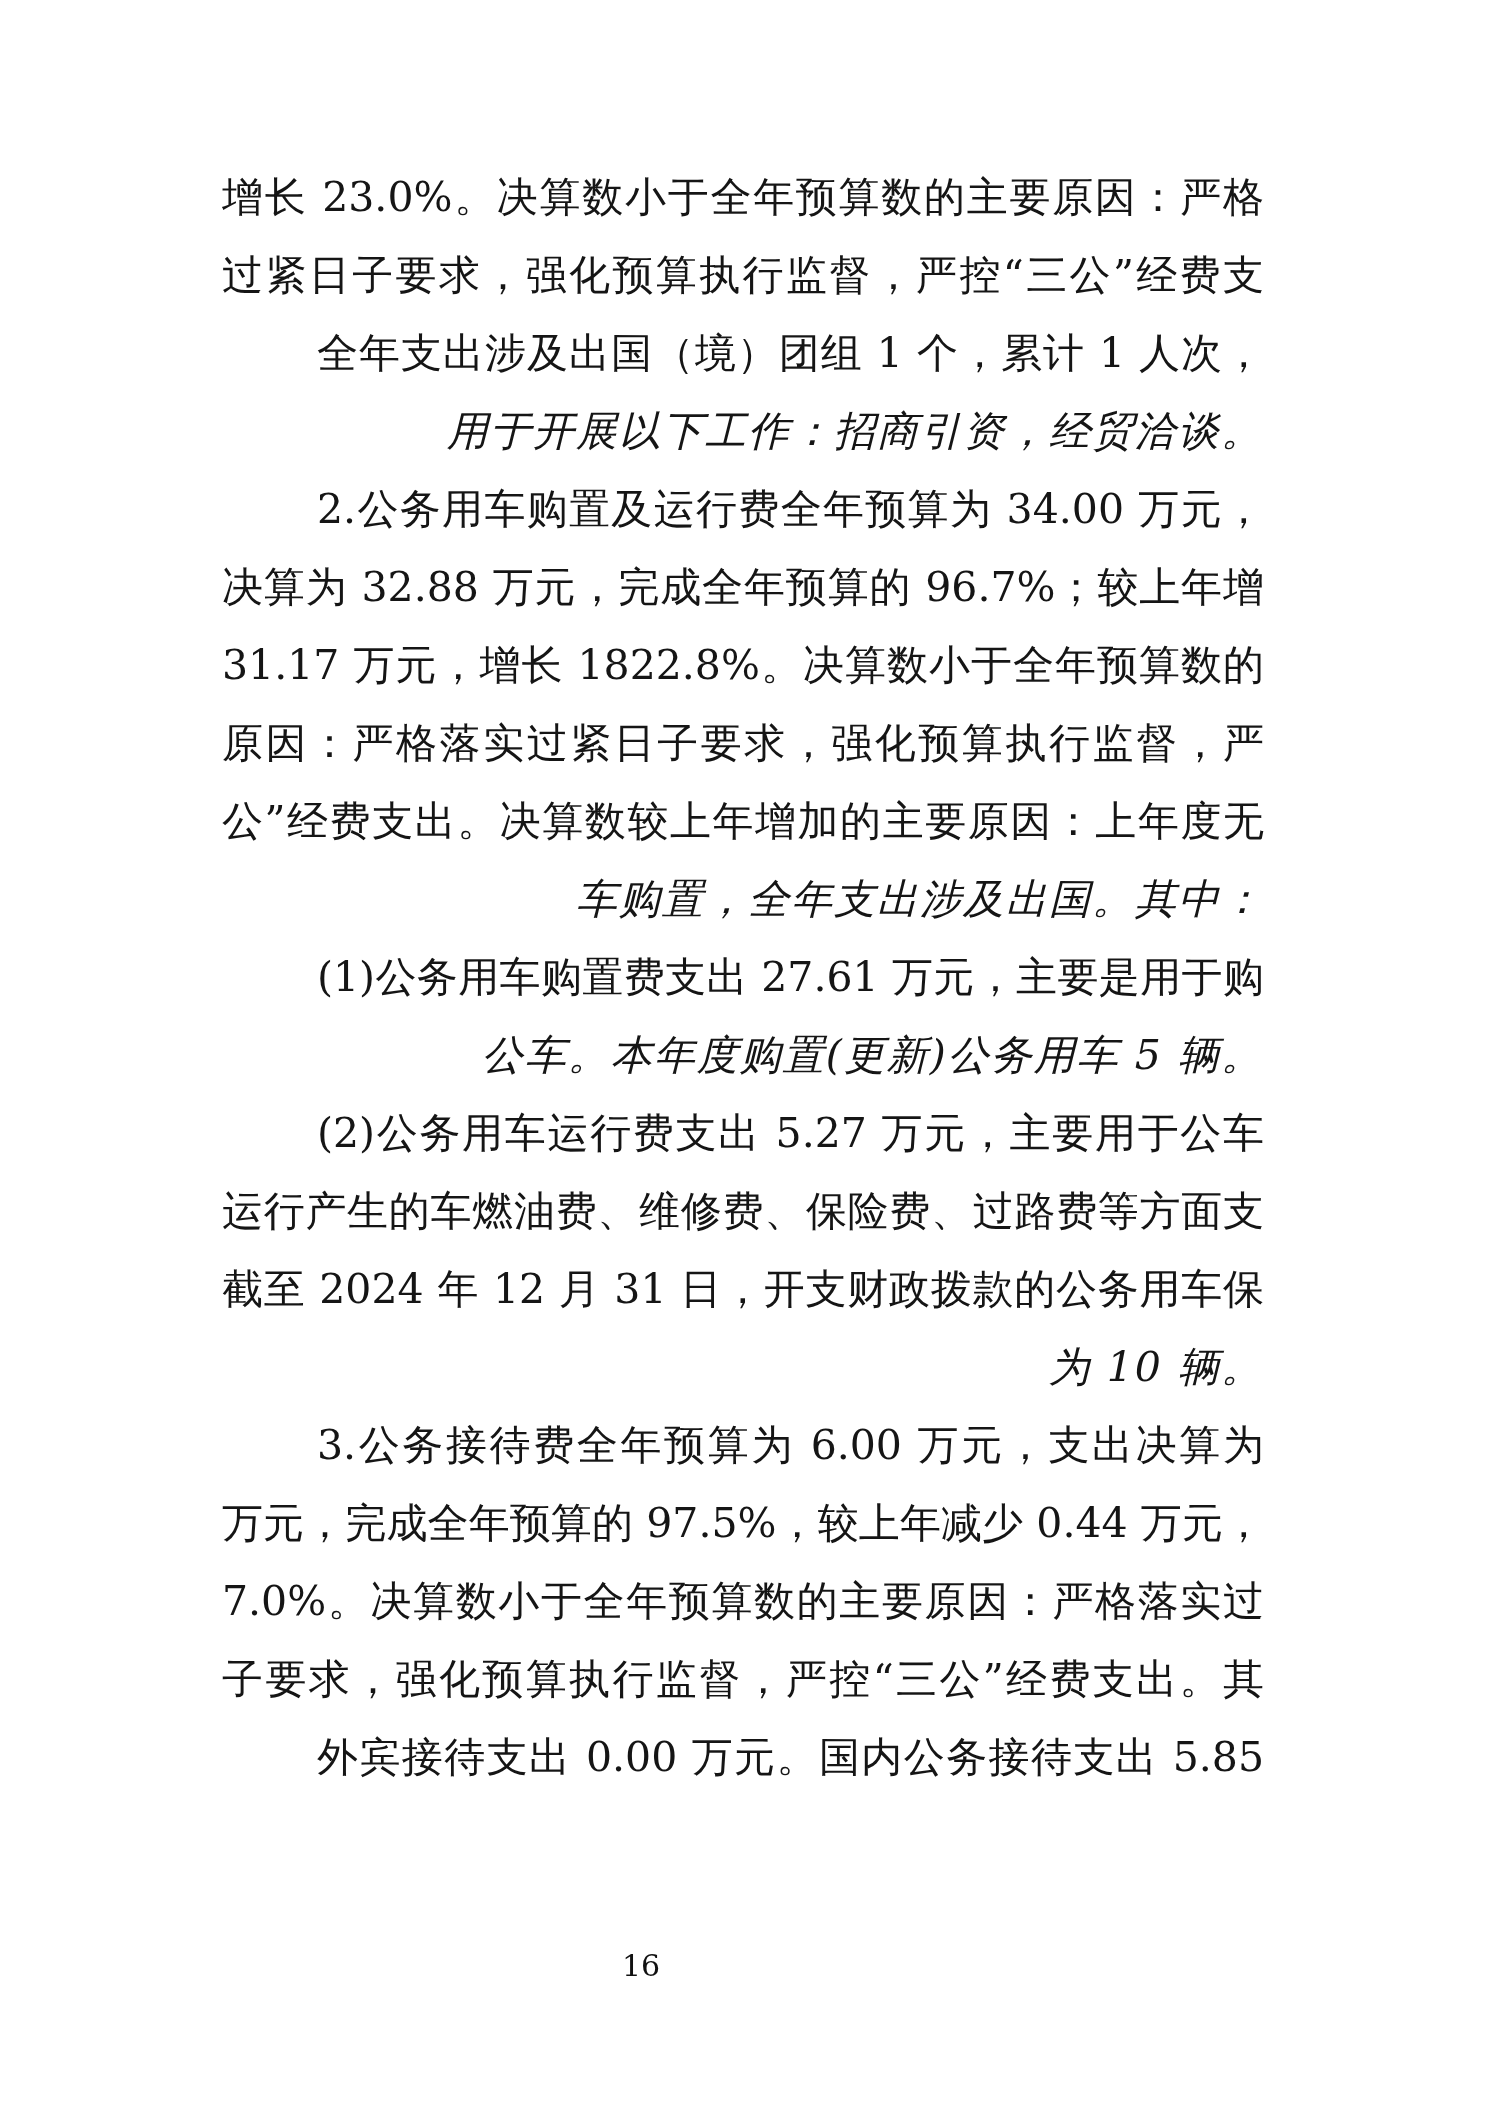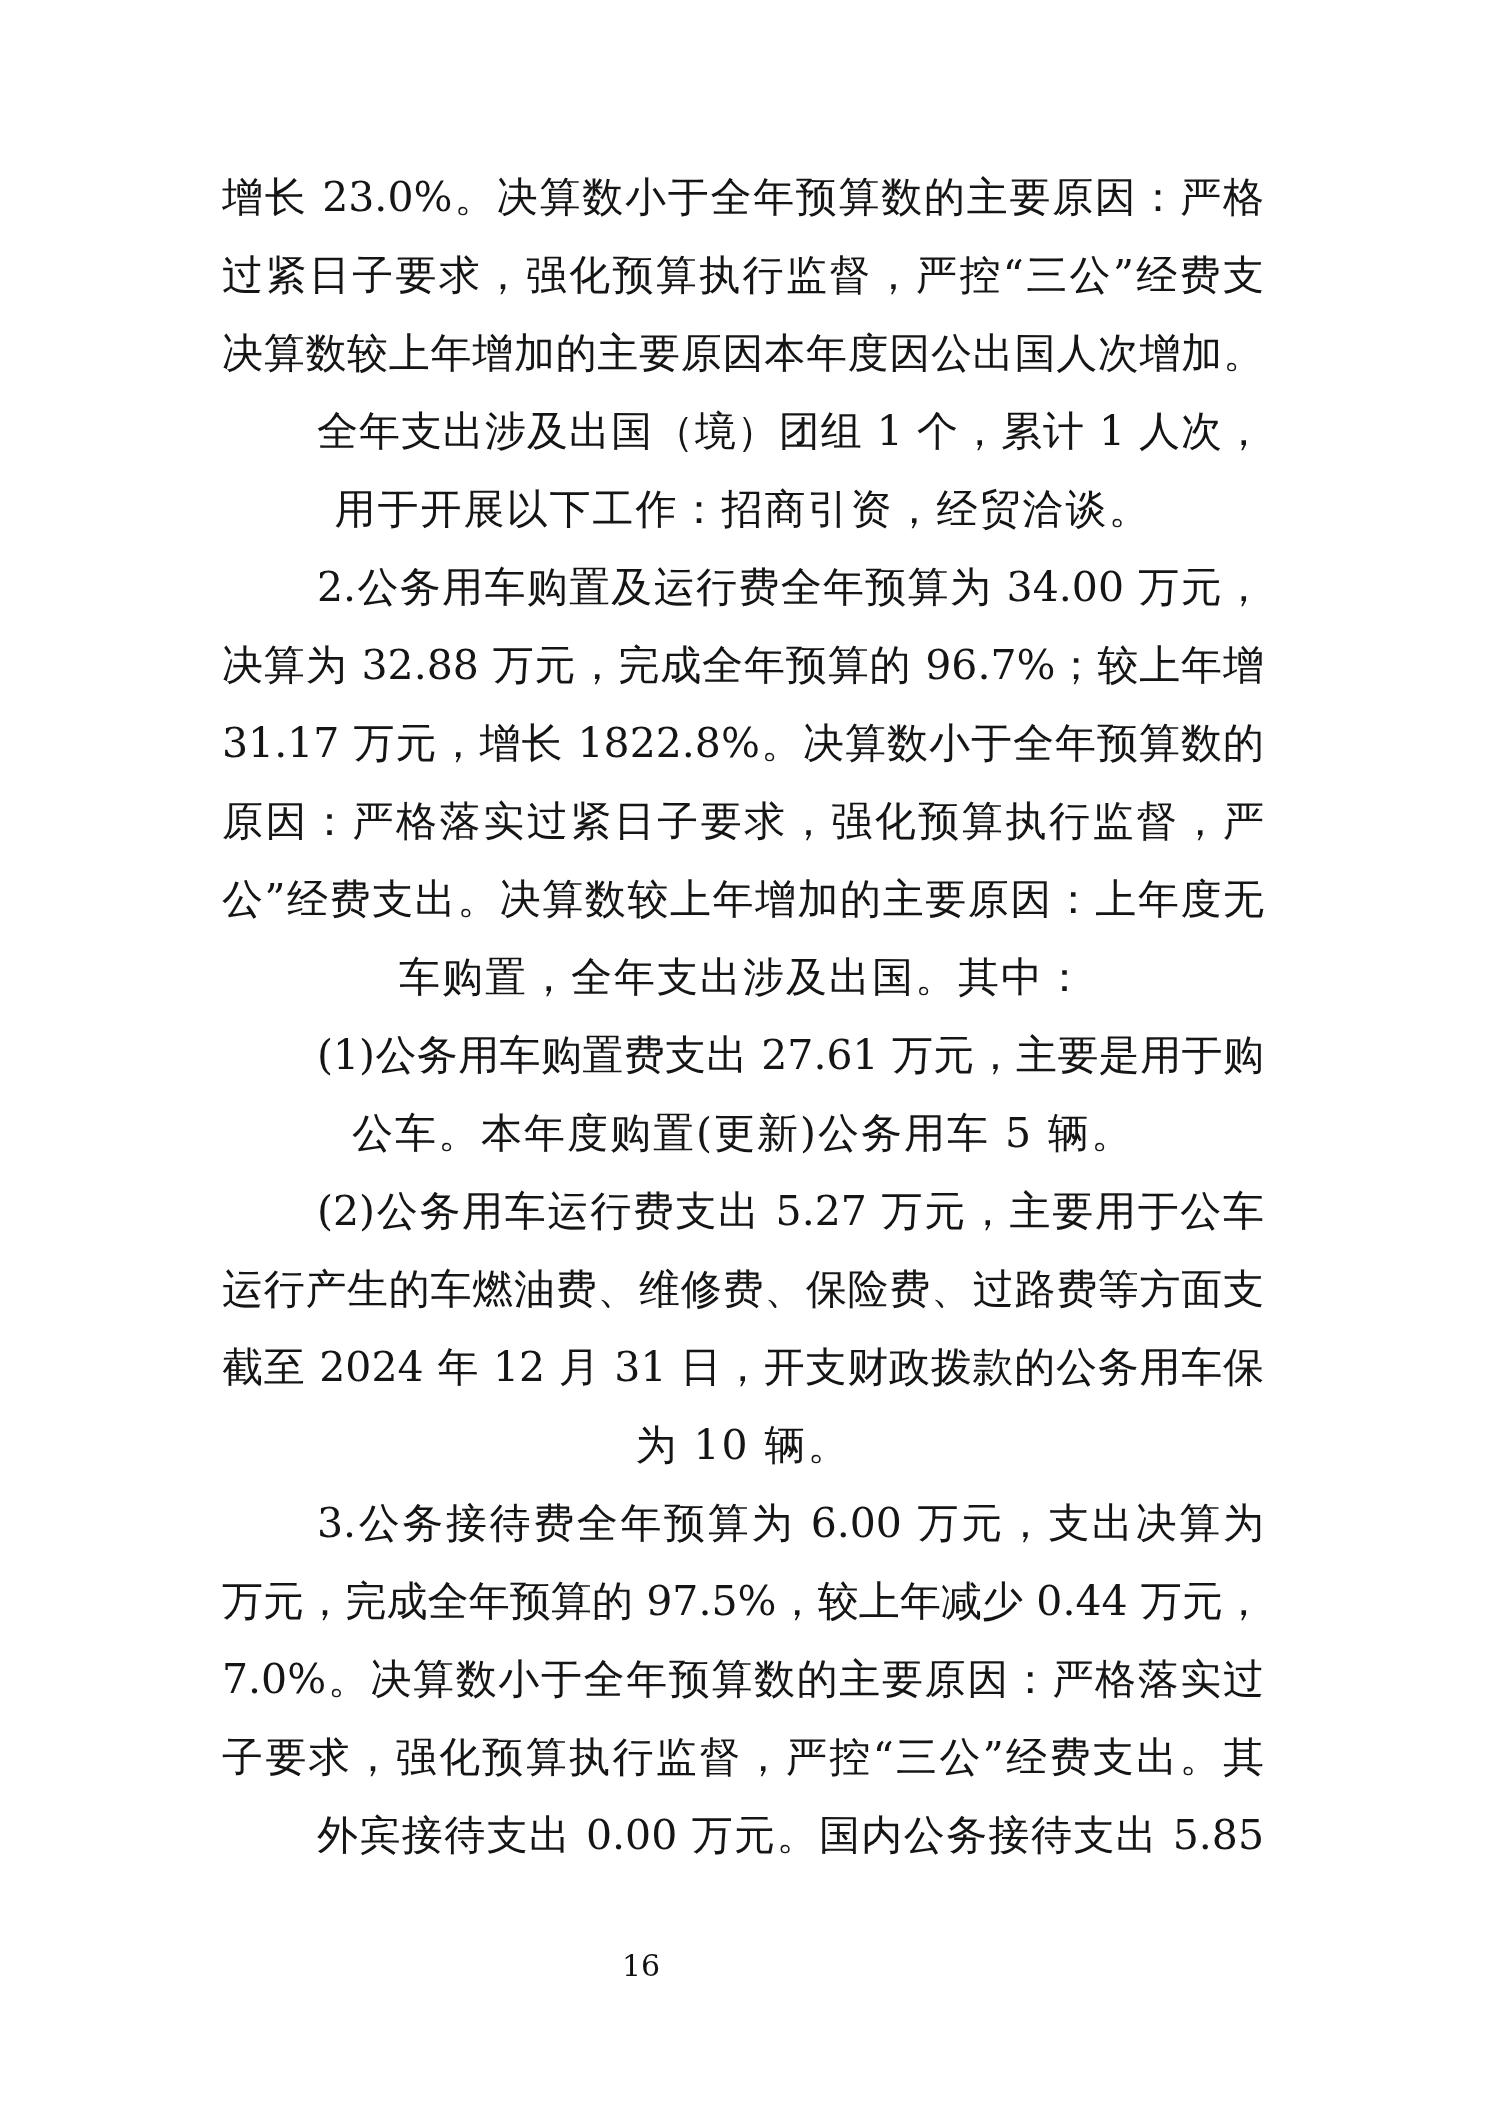--- a/index.html
+++ b/index.html
@@ -27,22 +27,23 @@
     font-size: 41px;
     overflow: hidden;
     white-space: normal;
   }
   .just {
     text-align: justify;
     text-align-last: justify;
     text-justify: inter-character;
   }
   .short {
-    text-align: center;
+    text-align: right;
     letter-spacing: 2px;
+    font-style: italic;
   }
   .ind {
     text-indent: 95px;
   }
   .page-num {
     position: absolute;
     top: 1946px;
     left: 0;
     width: 1282px;
     text-align: center;
@@ -50,21 +51,20 @@
     line-height: 40px;
     color: #111111;
   }
 </style>
 </head>
 <body>
 
 <div class="doc-body">
   <div class="line just">增长 23.0%。决算数小于全年预算数的主要原因：严格落实</div>
   <div class="line just">过紧日子要求，强化预算执行监督，严控“三公”经费支出。</div>
-  <div class="line just">决算数较上年增加的主要原因本年度因公出国人次增加。</div>
   <div class="line just ind">全年支出涉及出国（境）团组 1 个，累计 1 人次，主要</div>
   <div class="line short">用于开展以下工作：招商引资，经贸洽谈。</div>
   <div class="line just ind">2.公务用车购置及运行费全年预算为 34.00 万元，支出</div>
   <div class="line just">决算为 32.88 万元，完成全年预算的 96.7%；较上年增加</div>
   <div class="line just">31.17 万元，增长 1822.8%。决算数小于全年预算数的主要</div>
   <div class="line just">原因：严格落实过紧日子要求，强化预算执行监督，严控“三</div>
   <div class="line just">公”经费支出。决算数较上年增加的主要原因：上年度无公</div>
   <div class="line short">车购置，全年支出涉及出国。其中：</div>
   <div class="line just ind">(1)公务用车购置费支出 27.61 万元，主要是用于购置</div>
   <div class="line short">公车。本年度购置(更新)公务用车 5 辆。</div>

